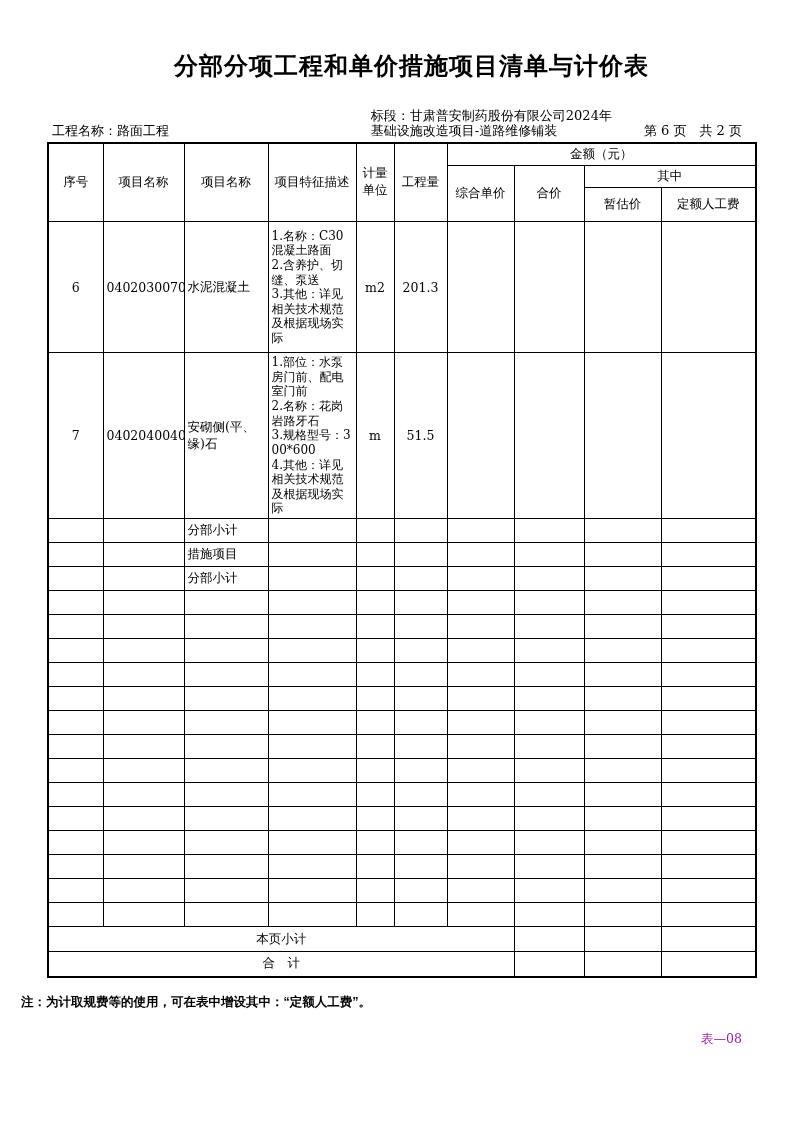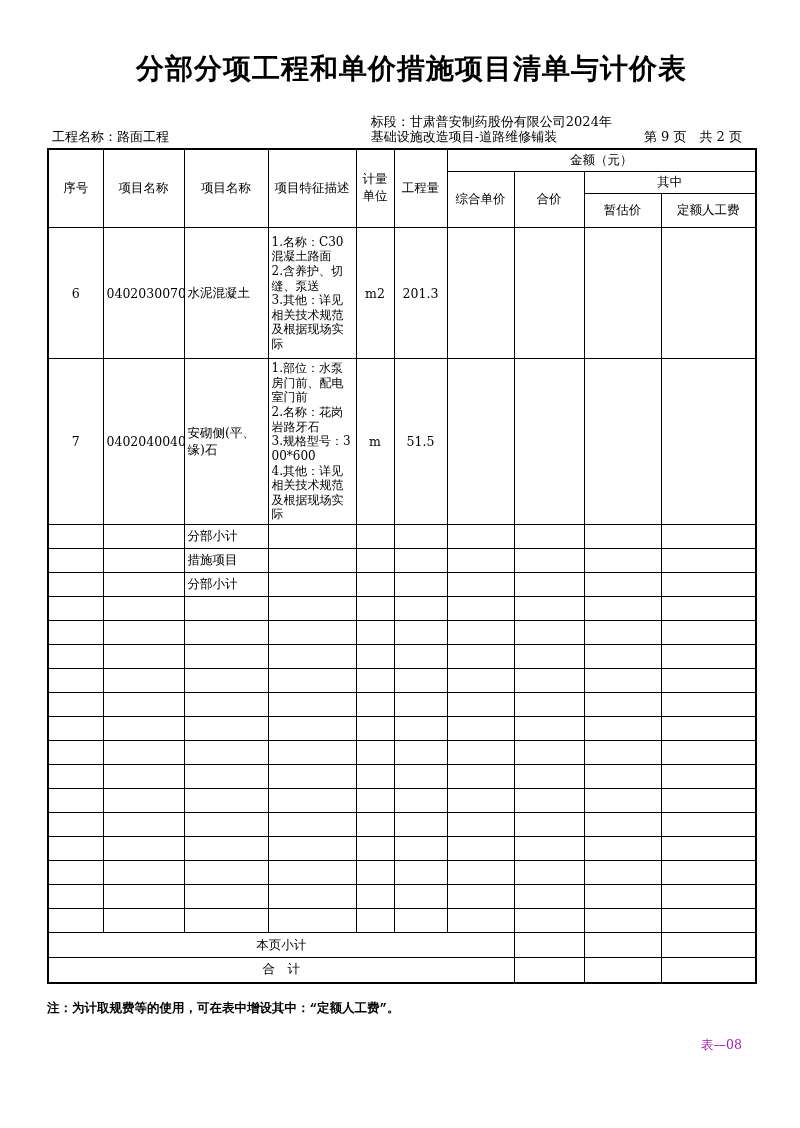--- a/index.html
+++ b/index.html
@@ -7,21 +7,21 @@
     width:800px; height:1128px;
     font-family:"DejaVu Serif", serif;
     color:#000;
     position:relative;
   }
   .page { width:800px; height:1128px; position:relative; overflow:hidden; }
 
   .title {
     margin:0; padding-top:50px;
     text-align:center;
-    font-size:28px; font-weight:bold; letter-spacing:1px;padding-left:23px;
+    font-size:24px; font-weight:bold; letter-spacing:1px;padding-left:23px;
   }
 
   .meta {
     display:flex; align-items:flex-end;
     margin:26px 58px 3px 47px;
     font-size:13px; line-height:1.18;
   }
   .meta-left { padding-left:5px; white-space:nowrap;text-align:center; }
   .meta-mid { margin-left:auto; max-width:260px; }
   .meta-right { margin-left:32px; white-space:nowrap; }
@@ -46,44 +46,44 @@
   .r-head1 { height:23px; }
   .r-head2 { height:22px; }
   .r-head3 { height:34px; }
   .r-item6 { height:131px; }
   .r-item7 { height:161px; }
   .r-label { height:24px;padding-left:26px; }
   .empty-row { height:24px; }
   .r-sum { height:25px;font-family:Liberation Serif, serif; }
 
   .note {
-    margin:16px 58px 0 47px;
+    margin:16px 58px 0 21px;
     font-size:12.5px; font-weight:bold;
-    font-family:Liberation Mono, monospace;
+    font-family:Liberation Sans, sans-serif;
   }
   .form-code {
     margin:20px 58px 0 47px;
     text-align:right;
     color:#a21caf; font-size:12.5px;
   }
 </style>
 </head>
 <body>
 
 <div class="page">
 
   <h1 class="title">分部分项工程和单价措施项目清单与计价表</h1>
 
   <div class="meta">
     <div class="meta-left">工程名称：路面工程</div>
     <div class="meta-mid">
       <div>标段：甘肃普安制药股份有限公司2024年</div>
       <div>基础设施改造项目-道路维修铺装</div>
     </div>
-    <div class="meta-right">第 9 页　共 2 页</div>
+    <div class="meta-right">第 6 页　共 2 页</div>
   </div>
 
   <table class="boq">
     <colgroup>
       <col style="width:55px">
         <col style="width:81px">
         <col style="width:84px">
       <col style="width:88px">
         <col style="width:38px">
         <col style="width:53px">

